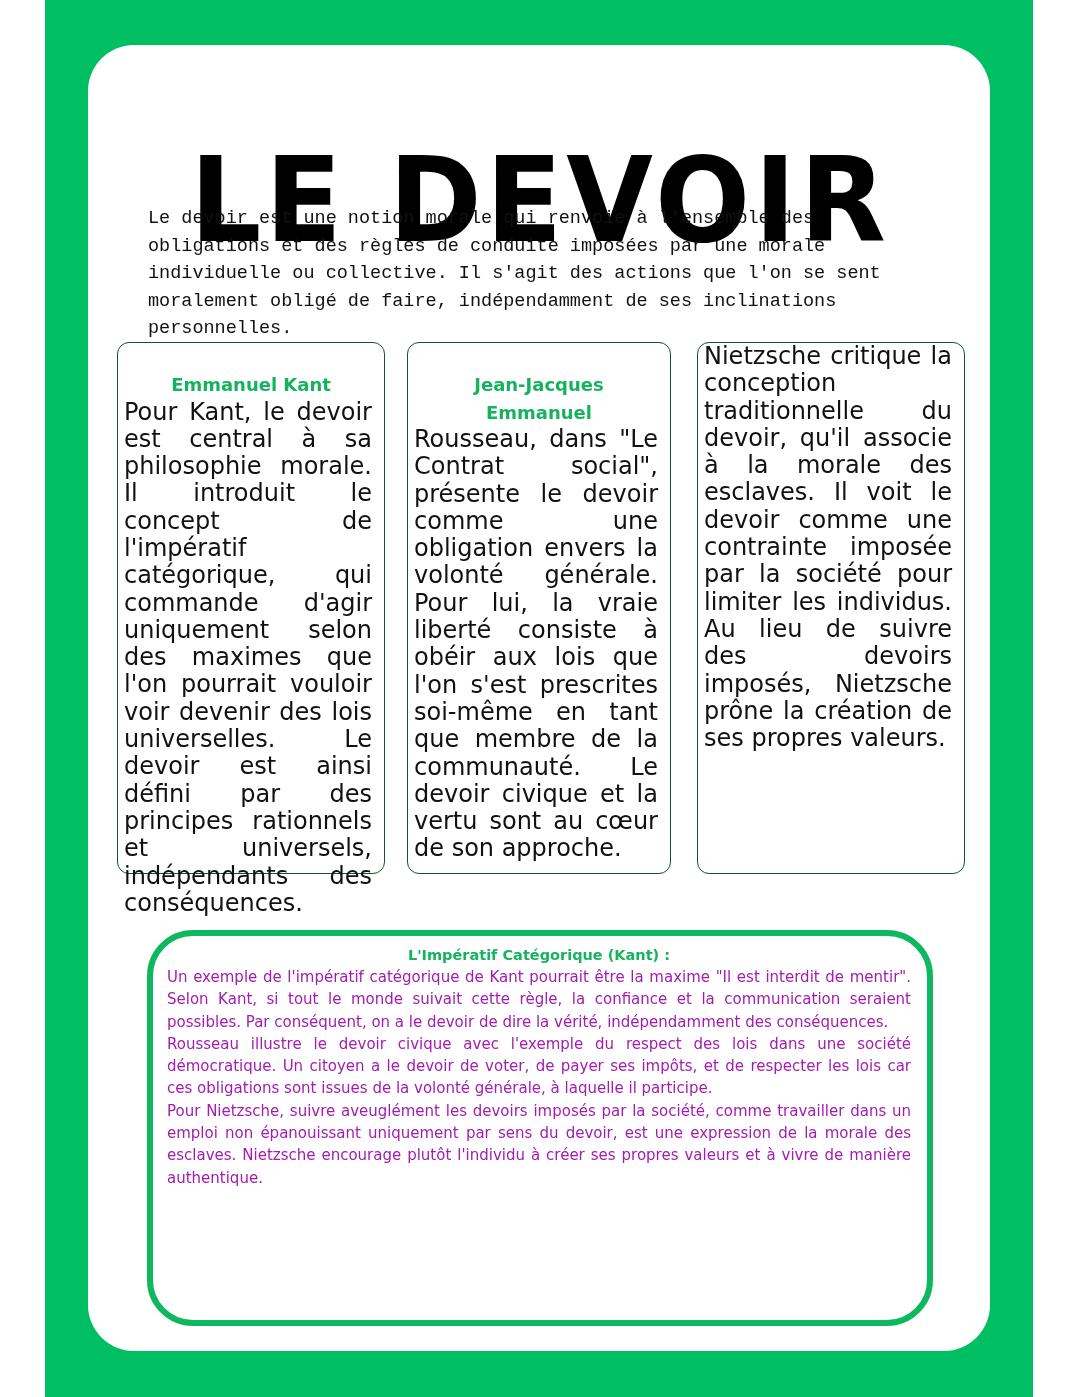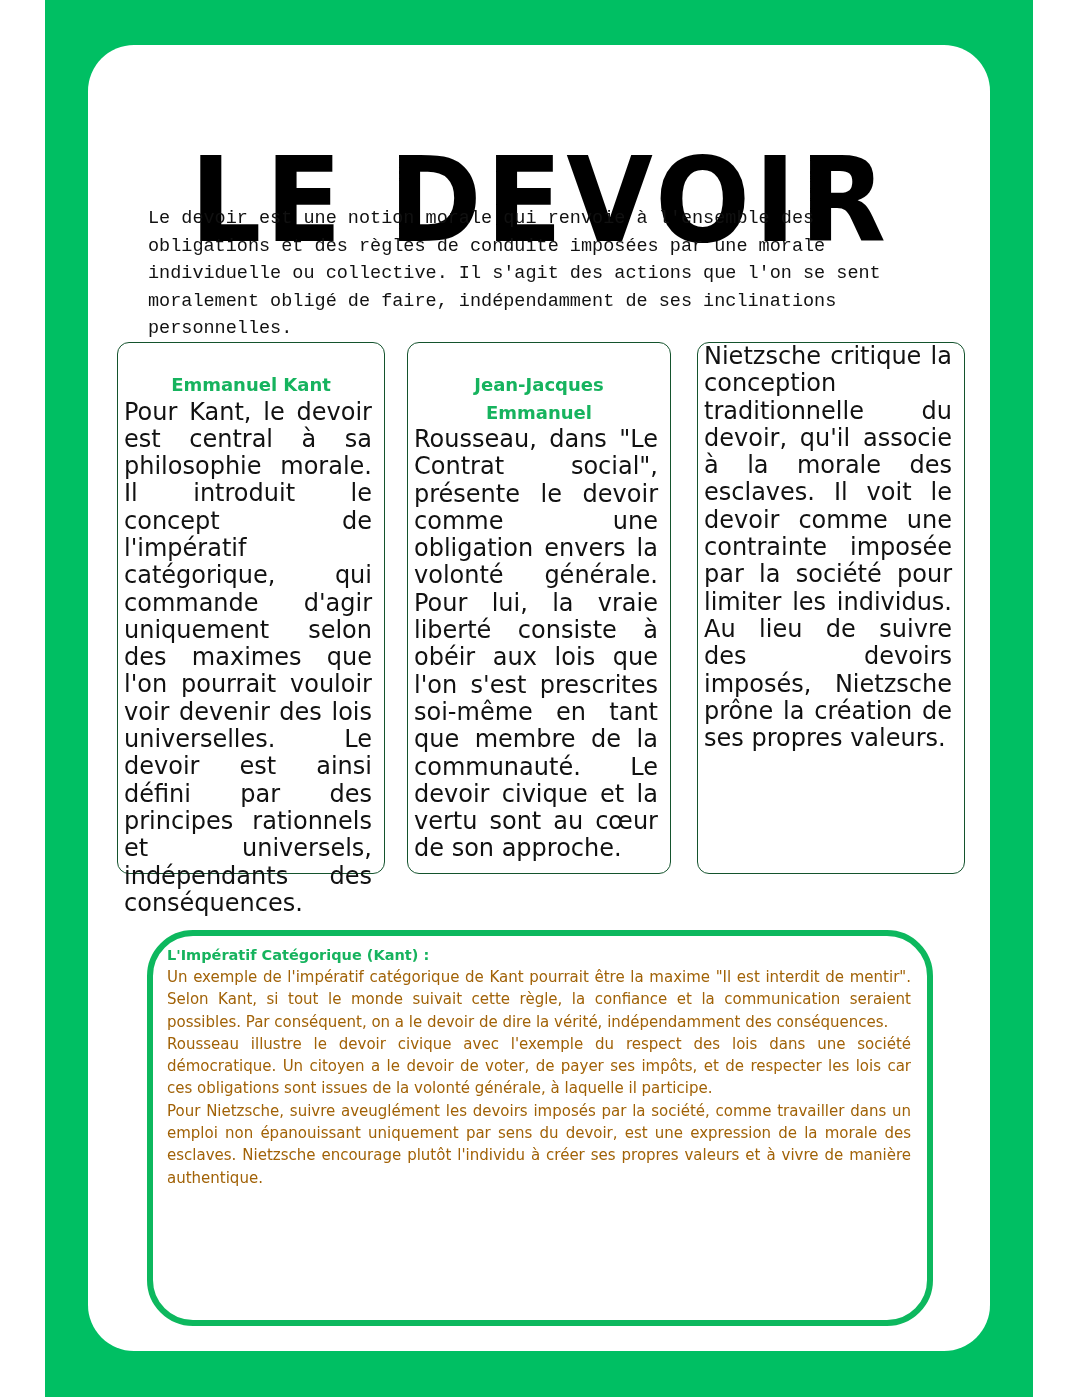--- a/index.html
+++ b/index.html
@@ -44,25 +44,25 @@
     #kant { left: 117px; width: 268px; }
     #kant .body { padding-left: 6px; }
     #rousseau { left: 407px; width: 264px; }
     #nietzsche { left: 697px; width: 268px; }
     .examples {
       position: absolute; left: 147px; top: 930px; width: 786px; height: 396px;
       border: 6px solid #0DB85E; border-radius: 46px; box-sizing: border-box;
       background: #fff; padding: 8px 16px 0 14px;
     }
     .examples .h {
-      color: #16B35E; font-weight: bold; font-size: 14.5px; 
+      color: #16B35E; font-weight: bold; font-size: 14.5px; text-align: center;
       line-height: 22px;
     }
     .examples .p {
-      font-size: 15px; line-height: 22.3px; color: #a16207; text-align: justify;
+      font-size: 15px; line-height: 22.3px; color: #a21caf; text-align: justify;
     }
   </style>
 </head>
 <body>
 
 <div class="green-bg"></div>
 <div class="card-main"></div>
 
 <h1 class="title">LE DEVOIR</h1>
 

